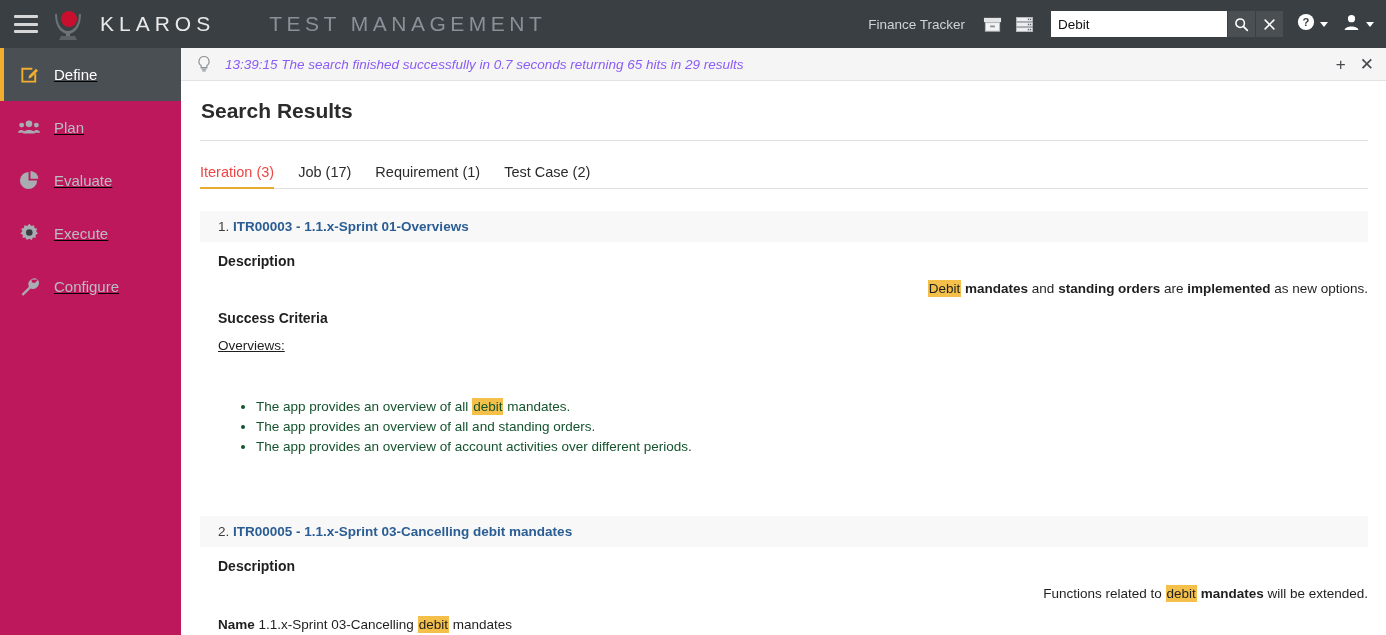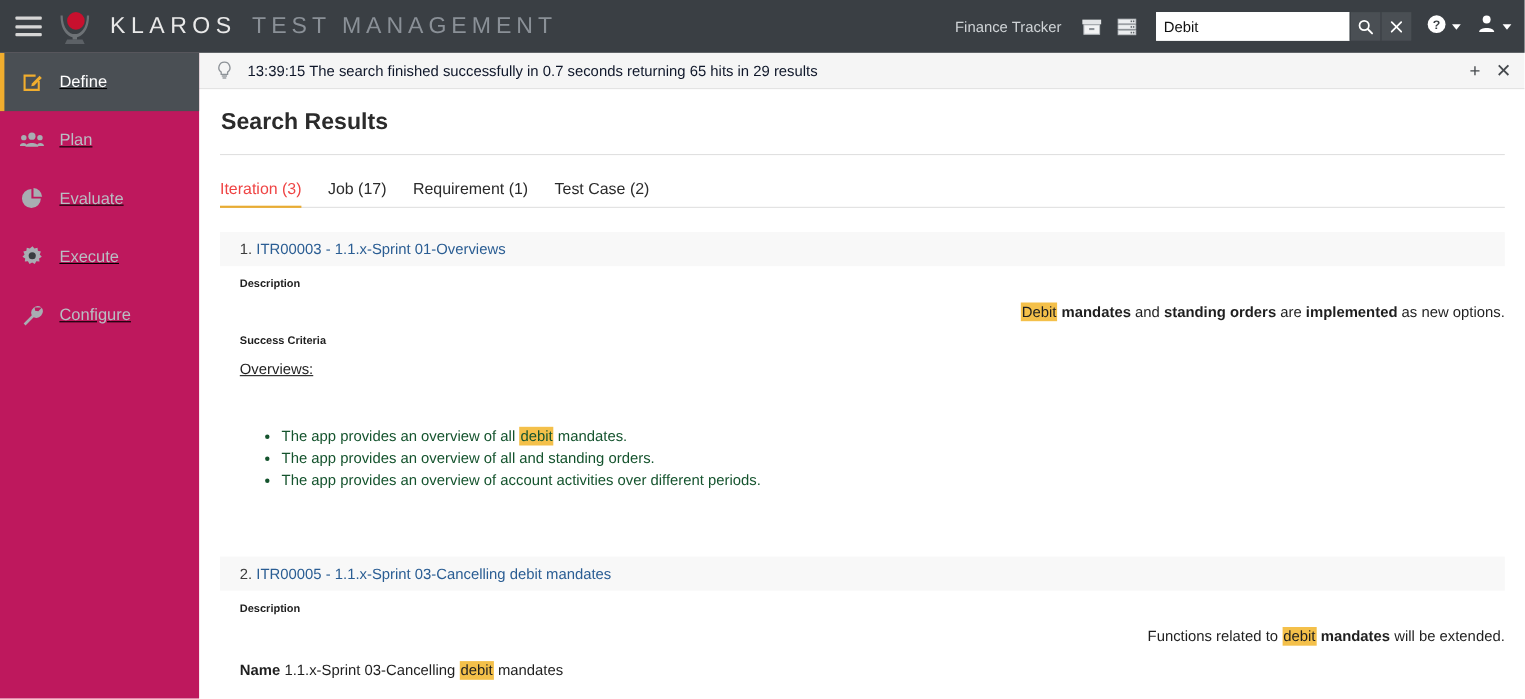--- a/index.html
+++ b/index.html
@@ -30,20 +30,21 @@
     background: #d6d6d6; border-radius: 1px;
   }
   .logo-mark {
     width: 40px; height: 40px;
     position: relative; margin-right: 8px;
     flex: 0 0 auto;
   }
   .brand {
     display: flex; align-items: flex-end;
     margin-left: 4px;
+    gap: 40px;
   }
   .brand-primary {
     color: #e9e9e9; font-size: 21px; letter-spacing: 5px; font-weight: 400;
   }
   .brand-secondary {
     color: #8a9097; font-size: 21px; letter-spacing: 4.5px; font-weight: 300;
     margin-left: 14px;
   }
   .header-right {
     margin-left: auto; display: flex; align-items: center;
@@ -119,21 +120,21 @@
     background: #ffffff;
     overflow: hidden;
   }
   .notif-bar {
     height: 33px; background: #f5f5f5;
     border-bottom: 1px solid #e3e3e3;
     display: flex; align-items: center;
     padding: 0 12px 0 14px;
   }
   .notif-icon { width: 18px; height: 18px; margin-right: 12px; flex: 0 0 auto; }
-  .notif-text { font-size: 13.5px; color: #0f172a; }
+  .notif-text { font-size: 13.5px; color: #8b5cf6; font-style: italic; }
   .notif-actions { margin-left: auto; display: flex; align-items: center; gap: 14px; }
   .notif-btn { cursor: pointer; color: #45494d; font-size: 17px; line-height: 1; }
 
   .page-title {
     font-size: 21px; font-weight: bold; color: #2b2b2b;
     padding: 18px 0 0 20px;
   }
   .title-rule {
     margin: 17px 18px 0 19px;
     border-top: 1px solid #e0e0e0;
@@ -162,24 +163,24 @@
 
   
   .results { padding: 0 18px 0 19px; }
   .result-block { margin-top: 22px; }
   .result-head {
     background: #f8f8f8;
     padding: 8px 0 8px 18px;
     font-size: 13.5px; color: #2b5f8f;
   }
   .result-head .rnum { color: #3c3c3c; }
-  .result-head a { color: #2a5d93; text-decoration: none; cursor: pointer; }
+  .result-head a { color: #2a5d93; text-decoration: none; cursor: pointer; font-weight: bold; }
   .result-body { padding: 0 0 0 18px; }
   .field-label {
-    font-size: 10px; font-weight: bold; color: #1f1f1f;
+    font-size: 14px; font-weight: bold; color: #1f1f1f;
     margin-top: 11px;
   }
   .field-text {
     font-size: 13.5px; color: #1f1f1f; margin-top: 12px; line-height: 1.45;
   }
   .field-text.tight { margin-top: 10px; text-align: right; }
   .underline-line {
     font-size: 13.5px; color: #1f1f1f; margin-top: 12px;
     text-decoration: underline;
   }

